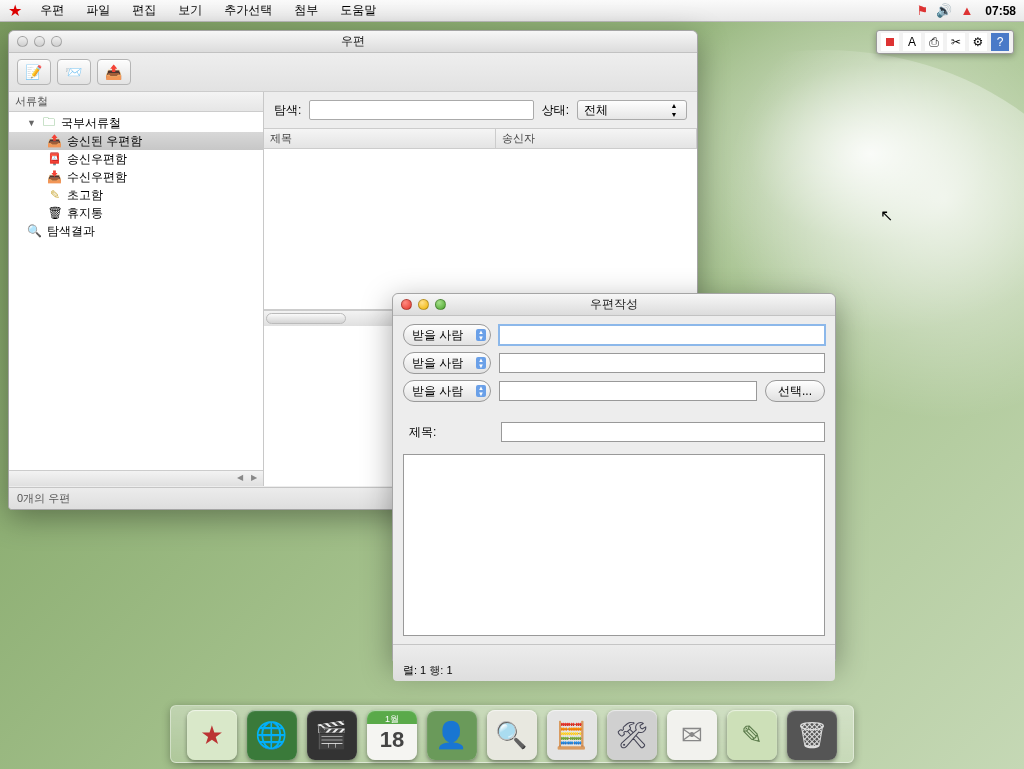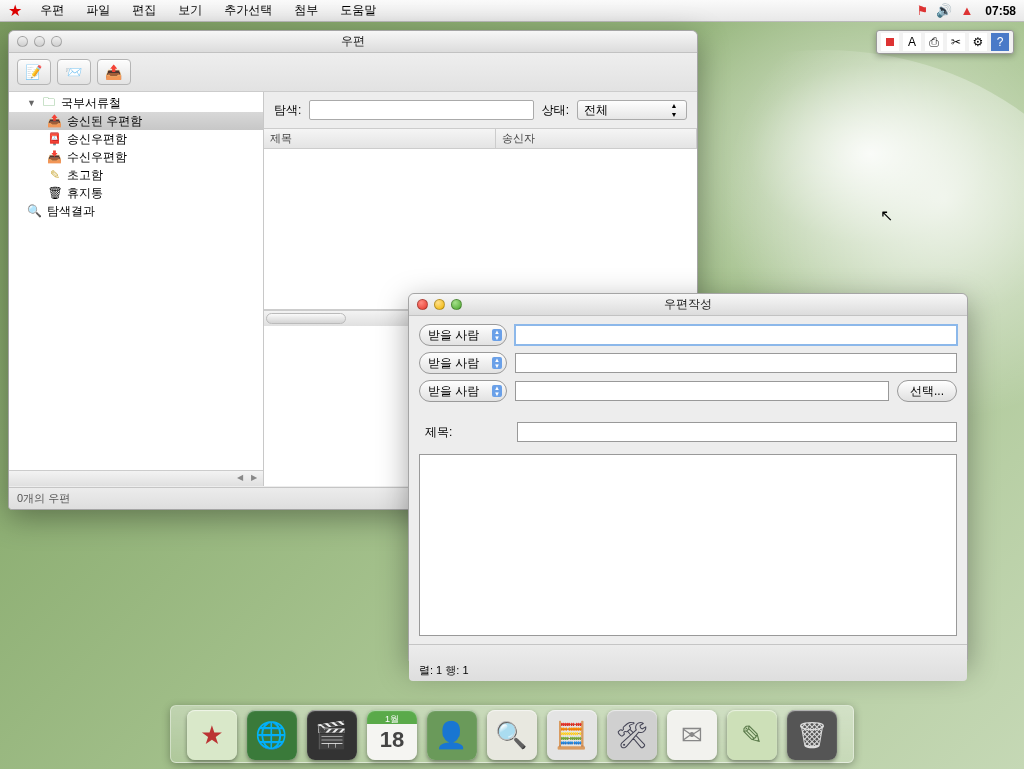--- a/index.html
+++ b/index.html
@@ -95,21 +95,21 @@
 .col-subject { width:232px; }
 .col-sender { flex:1; }
 .list-body { flex:1; background:#fff; border-bottom:1px solid #ccc; min-height:90px; position:relative; }
 .hscroll { height:16px; background:linear-gradient(#f3f3f3,#e0e0e0); border-top:1px solid #ccc; position:relative; }
 .hscroll .thumb { position:absolute; left:2px; top:2px; width:80px; height:11px; background:linear-gradient(#fafafa,#d4d4d4); border:1px solid #bbb; border-radius:6px; }
 .preview { flex:1; background:#fff; }
 .statusbar { height:22px; background:linear-gradient(#ececec,#dedede); border-top:1px solid #c5c5c5; padding:3px 8px; font-size:11px; color:#555; border-radius:0 0 4px 4px; position:absolute; bottom:0; left:0; right:0; display:flex; align-items:center; }
 .sidebar-hscroll { height:16px; background:linear-gradient(#f3f3f3,#e0e0e0); border-top:1px solid #ccc; display:flex; align-items:center; justify-content:flex-end; padding:0 2px; }
 .sidebar-hscroll .arr { width:14px; height:11px; font-size:8px; text-align:center; color:#888; }
 
-.compose-window { top:293px; left:408px; width:560px; height:370px; }
+.compose-window { top:293px; left:392px; width:444px; height:370px; }
 .compose-body { padding:8px 10px; display:flex; flex-direction:column; gap:6px; height:calc(100% - 22px - 18px); }
 .field-row { display:flex; align-items:center; gap:8px; }
 .popup-btn {
   width:88px; height:22px; border:1px solid #9a9a9a; border-radius:11px;
   background:linear-gradient(#fefefe,#e2e2e2);
   display:flex; align-items:center; justify-content:space-between;
   padding:0 4px 0 8px; font-size:12px;
 }
 .popup-btn .step { background:#6aa0e8; border-radius:2px; padding:0 2px; display:flex; flex-direction:column; }
 .popup-btn .step span { font-size:6px; color:#fff; line-height:6px; }
@@ -181,20 +181,21 @@
     </div>
     <div class="title">우편</div>
   </div>
   <div class="toolbar">
     <div class="tb-btn">📝</div>
     <div class="tb-btn">📨</div>
     <div class="tb-btn">📤</div>
   </div>
   <div class="mail-body">
     <div class="sidebar">
+      <div class="sidebar-header">서류철</div>
       <div class="tree">
         <div class="tree-row lvl1">
           <span class="disclosure">▼</span>
           <span class="ticon" style="color:#4a9a4a">🗀</span>
           <span class="tlabel">국부서류철</span>
         </div>
         <div class="tree-row lvl2 sel">
           <span class="ticon">📤</span>
           <span class="tlabel">송신된 우편함</span>
         </div>

